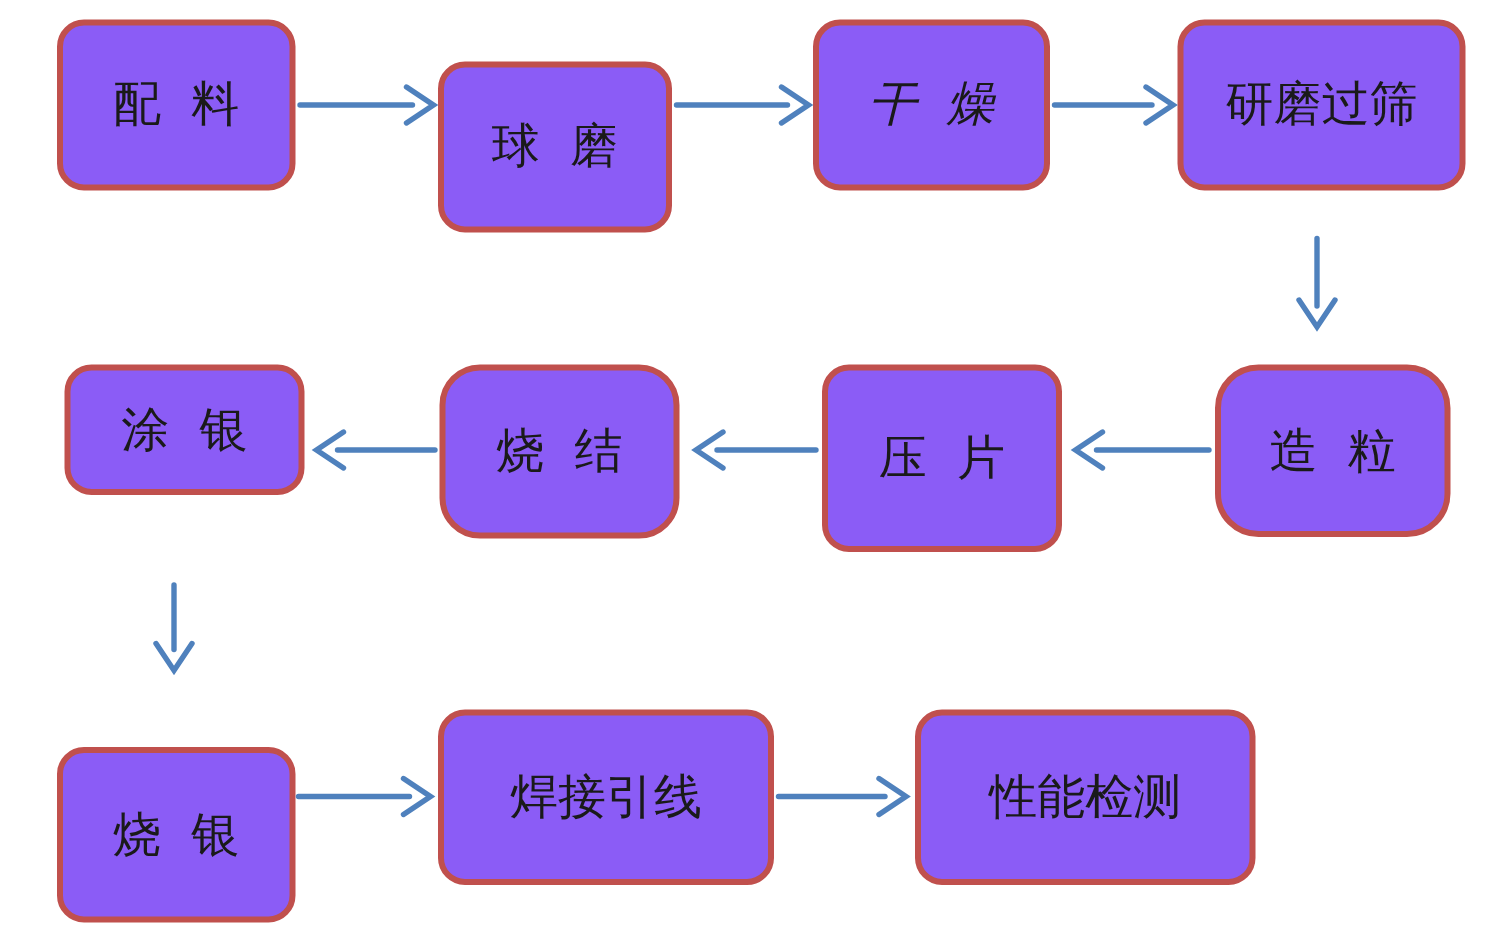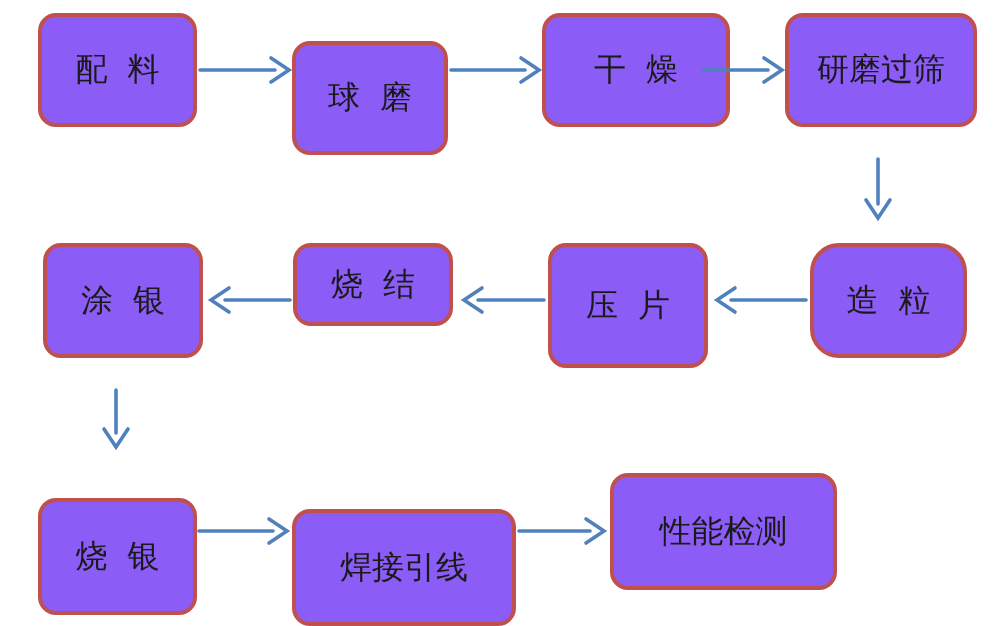--- a/index.html
+++ b/index.html
@@ -47,44 +47,44 @@
 <body>
 
 <div class="canvas">
 
   <div class="node" style="left:38px; top:13px; width:159px; height:114px;">
     <span class="label">配 料</span>
   </div>
   <div class="node" style="left:292px; top:13px; width:156px; height:114px;margin-top:28px;">
     <span class="label">球 磨</span>
   </div>
-  <div class="node" style="left:542px; top:13px; width:188px; height:114px;">
+  <div class="node" style="left:542px; top:13px; width:158px; height:114px;font-style:italic;">
     <span class="label">干 燥</span>
   </div>
   <div class="node" style="left:785px; top:13px; width:192px; height:114px;">
     <span class="label">研磨过筛</span>
   </div>
 
-  <div class="node" style="left:43px; top:243px; width:160px; height:115px;">
+  <div class="node" style="left:43px; top:243px; width:160px; height:87px;">
     <span class="label">涂 银</span>
   </div>
-  <div class="node" style="left:293px; top:243px; width:160px; height:83px;">
+  <div class="node" style="left:293px; top:243px; width:160px; height:116px;border-radius:27px;">
     <span class="label">烧 结</span>
   </div>
   <div class="node" style="left:548px; top:243px; width:160px; height:125px;">
     <span class="label">压 片</span>
   </div>
   <div class="node" style="left:810px; top:243px; width:157px; height:115px;border-radius:29px;">
     <span class="label">造 粒</span>
   </div>
 
   <div class="node" style="left:38px; top:473px; width:159px; height:117px;margin-top:25px;">
     <span class="label">烧 银</span>
   </div>
-  <div class="node" style="left:292px; top:473px; width:224px; height:117px;margin-top:36px;">
+  <div class="node" style="left:292px; top:473px; width:224px; height:117px;">
     <span class="label">焊接引线</span>
   </div>
   <div class="node" style="left:610px; top:473px; width:227px; height:117px;">
     <span class="label">性能检测</span>
   </div>
 
   <svg class="arrow" style="left:199px; top:54px;" width="92" height="32">
     <line x1="1" y1="16" x2="76" y2="16"></line>
     <polyline points="72,4 90,16 72,28"></polyline>
   </svg>

